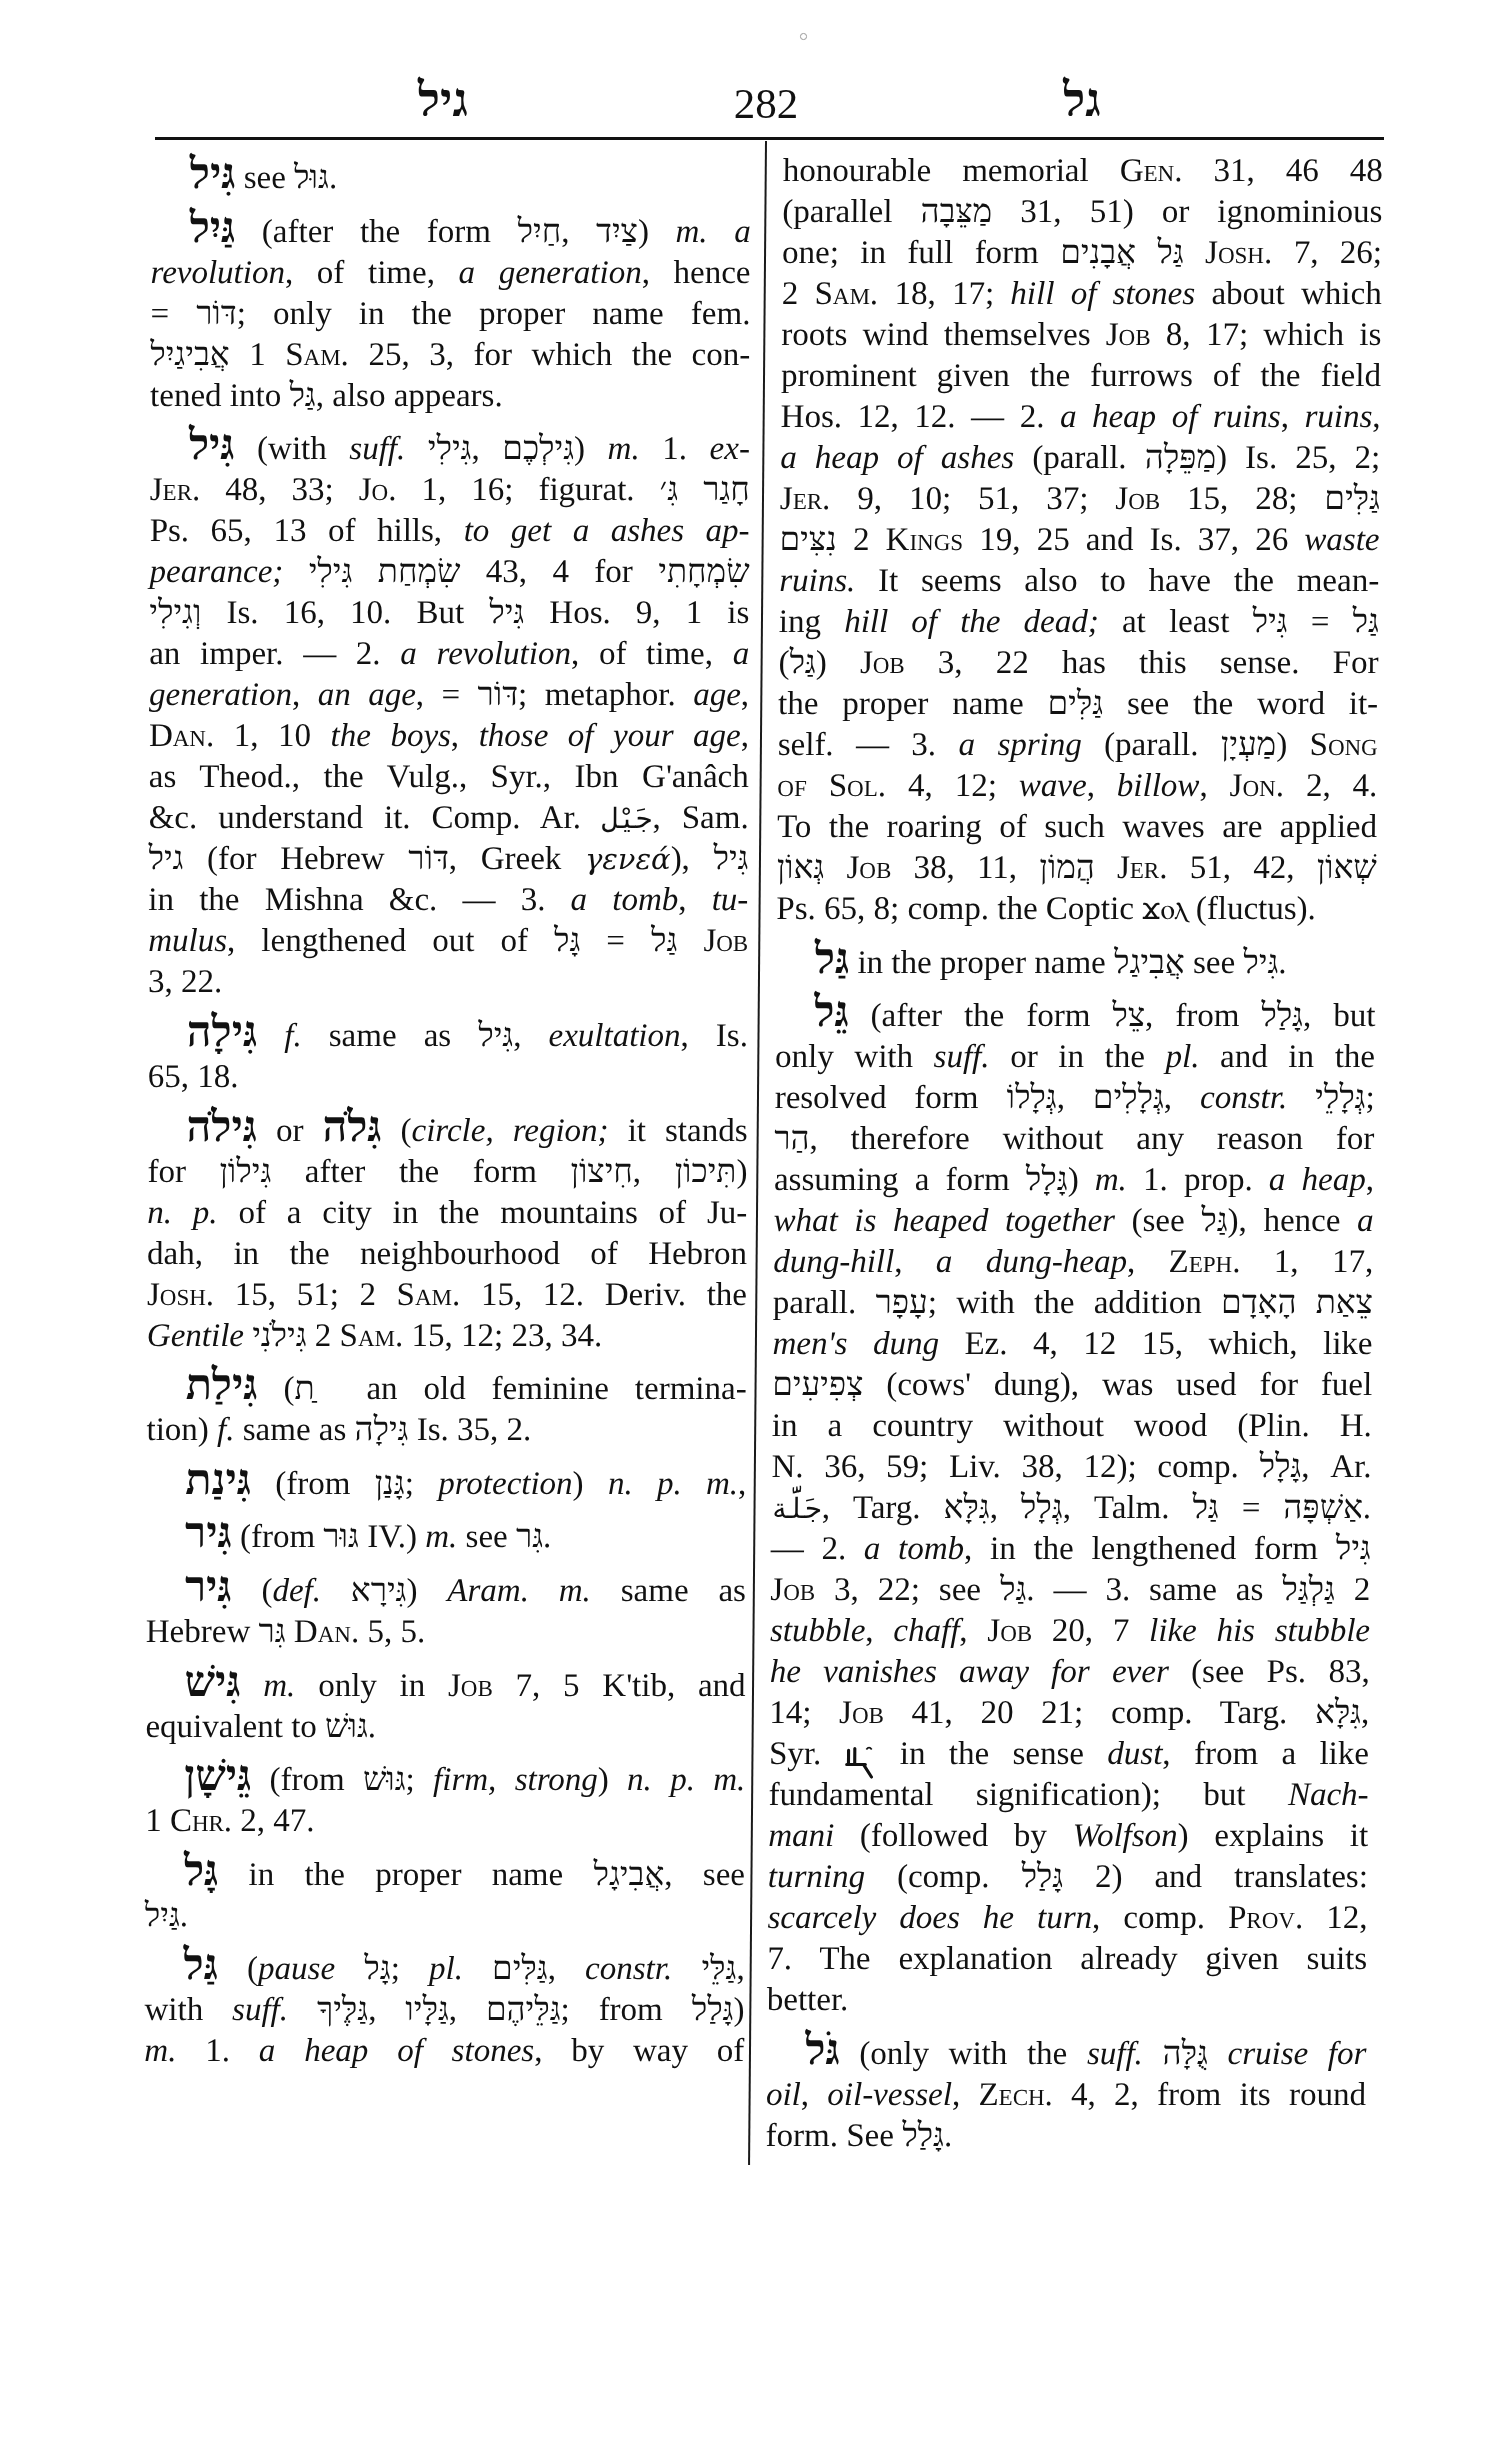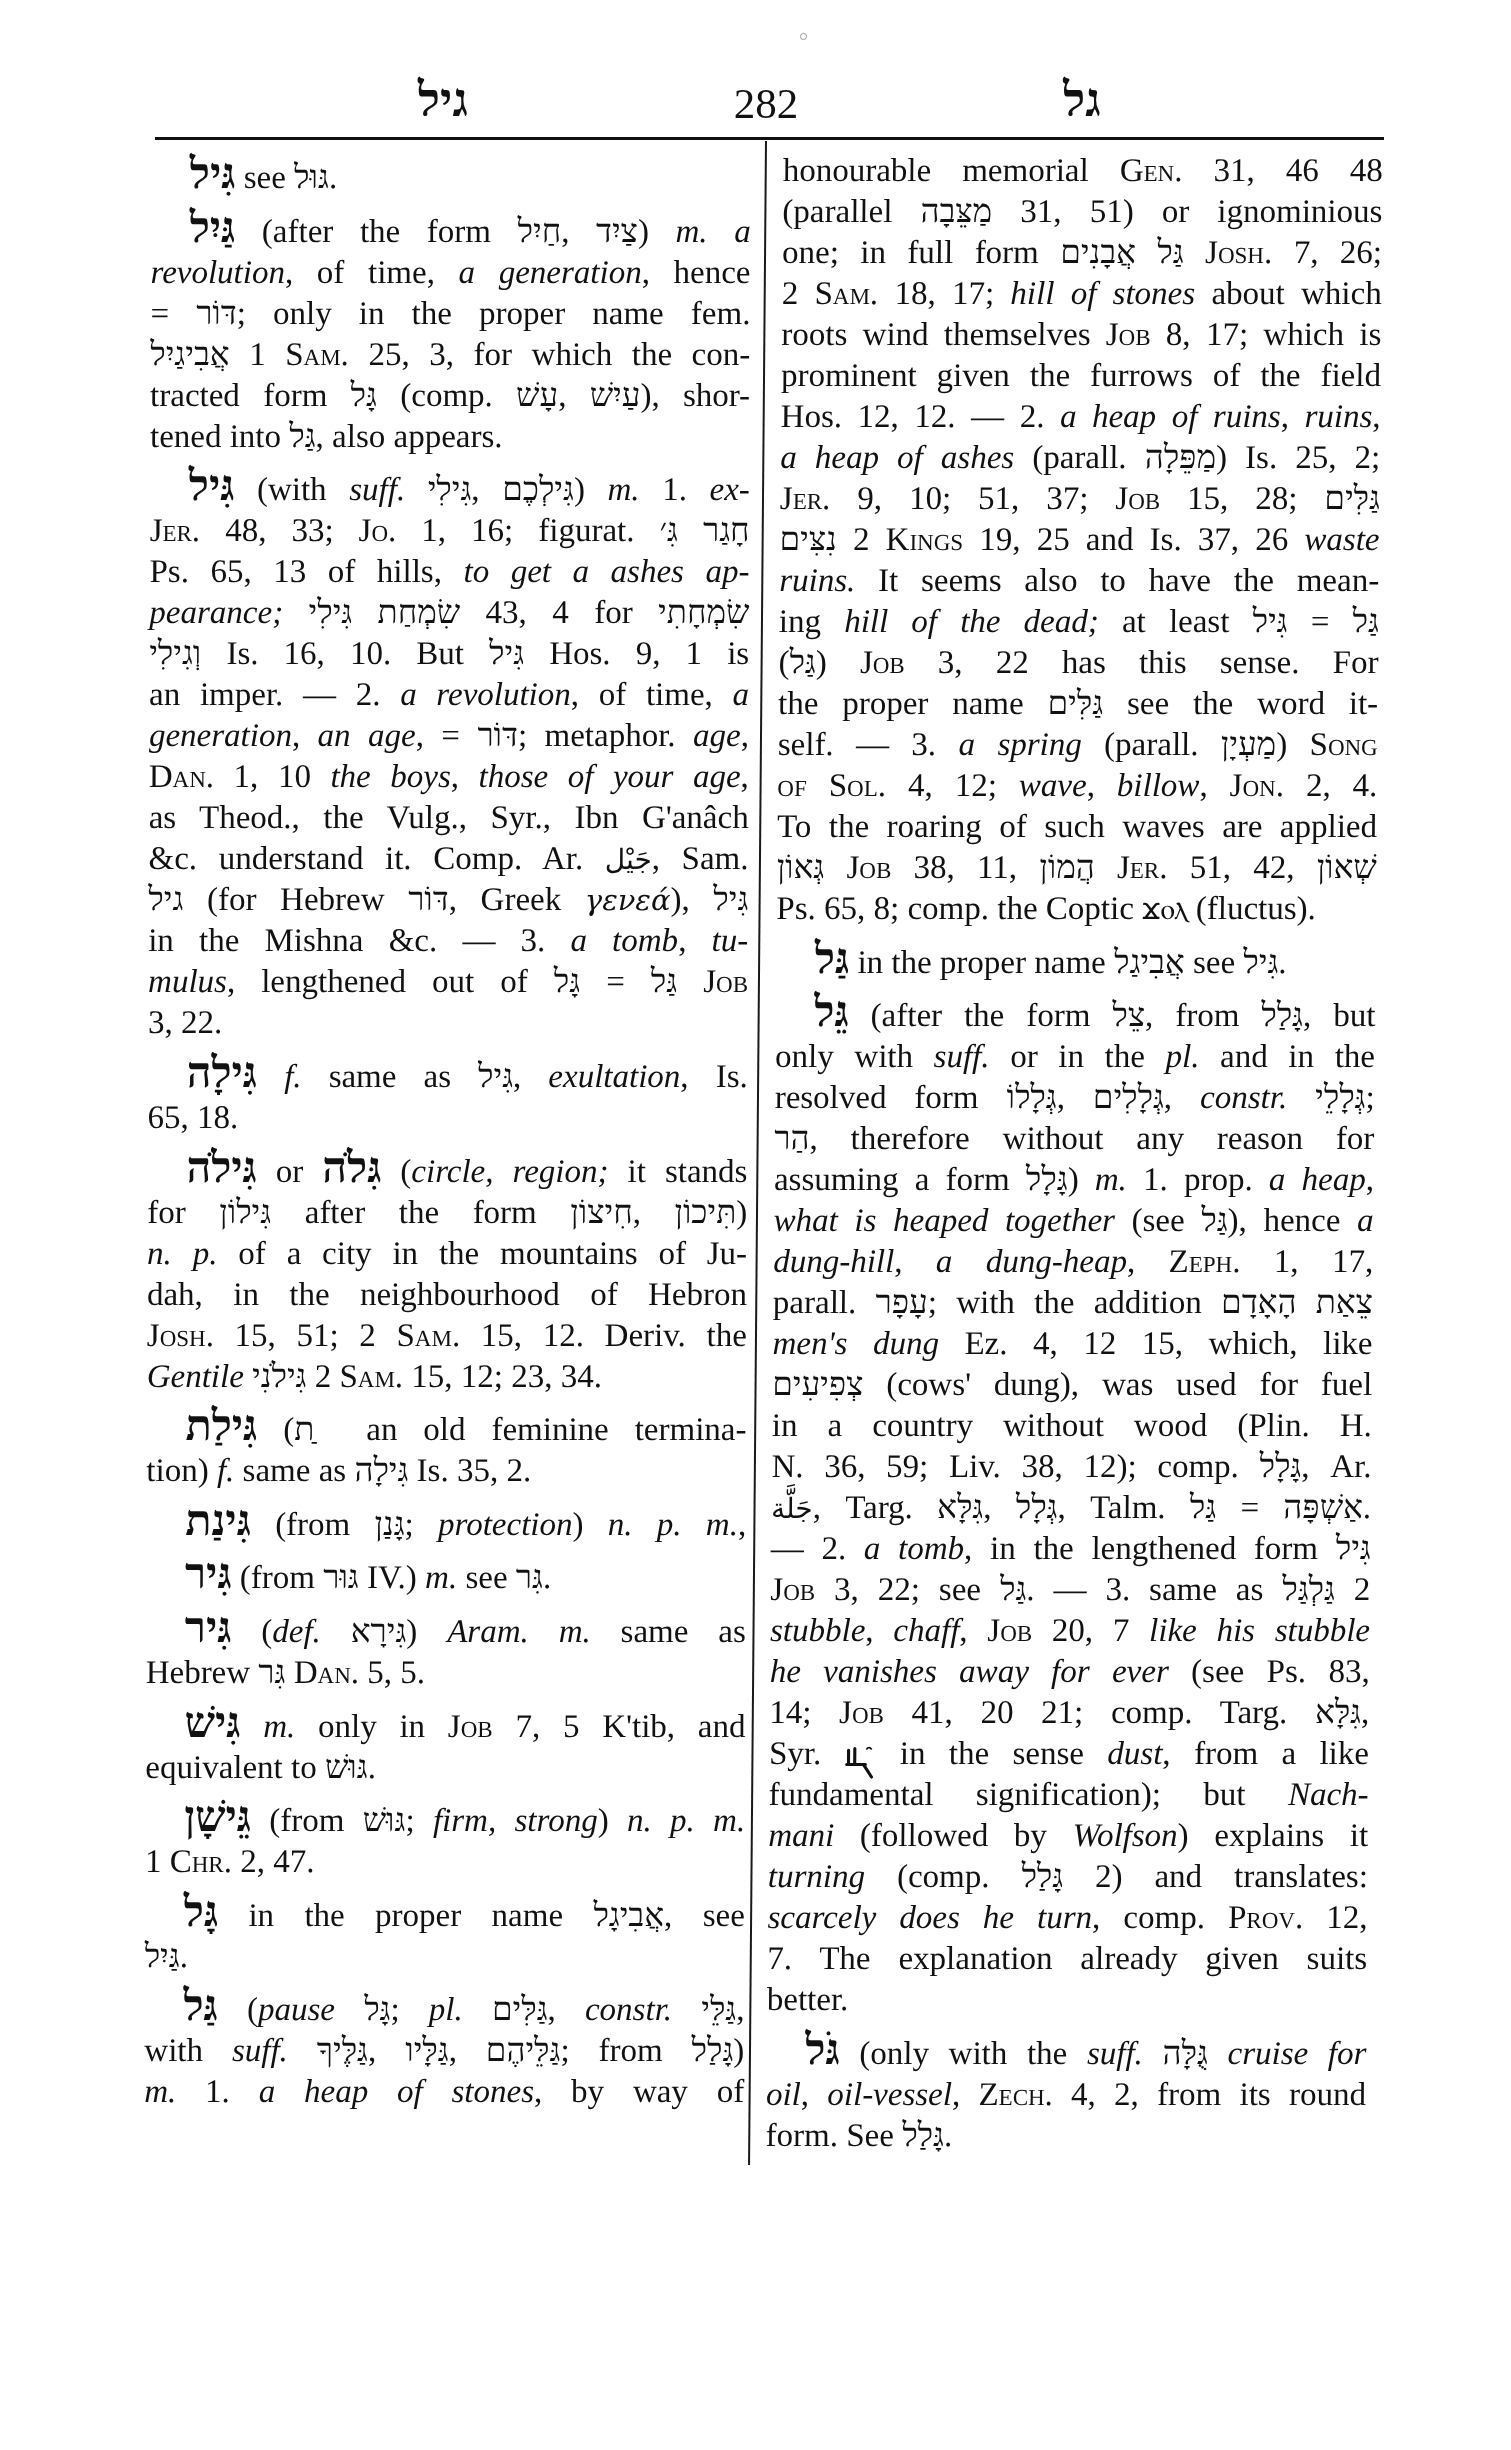--- a/index.html
+++ b/index.html
@@ -41,21 +41,21 @@
     text-align: justify; text-align-last: justify;
     overflow: visible;
   }
   .ln.last { text-align-last: left; }
   .ln.first { text-indent: 39px; }
 
   .it { font-style: italic; }
   .sc { font-variant: small-caps; }
   .he { font-family: "Liberation Serif", "DejaVu Sans", serif; line-height: 0; }
   .hw { font-family: "Liberation Serif", "DejaVu Sans", serif; font-weight: bold; font-size: 43px; line-height: 0; }
-  .ar { font-family: Liberation Sans, sans-serif; font-size: 28px; line-height: 0; }
+  .ar { font-family: Liberation Mono, monospace; font-size: 28px; line-height: 0; }
   .gr { font-family: "DejaVu Serif", serif; font-style: italic; font-size: 29px; line-height: 0; }
   .cop { font-family: "DejaVu Sans", sans-serif; font-size: 29px; line-height: 0; }
   .syr { line-height: 0; }
   .syr svg { vertical-align: -14.4px; }
 </style>
 </head>
 <body>
 
 <div class="page-dot"></div>
 
@@ -68,21 +68,20 @@
 
 <div class="col col-left">
     <div class="blk entry">
       <div class="ln first last" style=""><span class="hw" dir="rtl">גִּיל</span> see <span class="he" dir="rtl">גּוּל</span>.</div>
     </div>
     <div class="blk entry">
       <div class="ln first" style=""><span class="hw" dir="rtl">גַּיִל</span> (after the form <span class="he" dir="rtl">חַיִל</span>, <span class="he" dir="rtl">צַיִד</span>) <span class="it">m. a</span></div>
       <div class="ln" style=""><span class="it">revolution</span>, of time, <span class="it">a generation</span>, hence</div>
       <div class="ln" style="">= <span class="he" dir="rtl">דּוֹר</span>; only in the proper name fem.</div>
       <div class="ln" style=""><span class="he" dir="rtl">אֲבִיגַיִל</span> 1 <span class="sc">Sam.</span> 25, 3, for which the con-</div>
-      <div class="ln" style="">tracted form <span class="he" dir="rtl">גָּל</span> (comp. <span class="he" dir="rtl">עָשׁ</span>, <span class="he" dir="rtl">עַיִשׁ</span>), shor-</div>
       <div class="ln last" style="">tened into <span class="he" dir="rtl">גַּל</span>, also appears.</div>
     </div>
     <div class="blk entry">
       <div class="ln first" style=""><span class="hw" dir="rtl">גִּיל</span> (with <span class="it">suff.</span> <span class="he" dir="rtl">גִּילִי</span>, <span class="he" dir="rtl">גִּילְכֶם</span>) <span class="it">m.</span> 1. <span class="it">ex-</span></div>
       <div class="ln" style=""><span class="sc">Jer.</span> 48, 33; <span class="sc">Jo.</span> 1, 16; figurat. <span class="he" dir="rtl">חָגַר גִּ׳</span></div>
       <div class="ln" style="">Ps. 65, 13 of hills, <span class="it">to get a ashes ap-</span></div>
       <div class="ln" style=""><span class="it">pearance;</span> <span class="he" dir="rtl">שִׂמְחַת גִּילִי</span> 43, 4 for <span class="he" dir="rtl">שִׂמְחָתִי</span></div>
       <div class="ln" style=""><span class="he" dir="rtl">וְגִילִי</span> Is. 16, 10. But <span class="he" dir="rtl">גִּיל</span> Hos. 9, 1 is</div>
       <div class="ln" style="">an imper. — 2. <span class="it">a revolution</span>, of time, <span class="it">a</span></div>
       <div class="ln" style=""><span class="it">generation</span>, <span class="it">an age</span>, = <span class="he" dir="rtl">דּוֹר</span>; metaphor. <span class="it">age</span>,</div>

